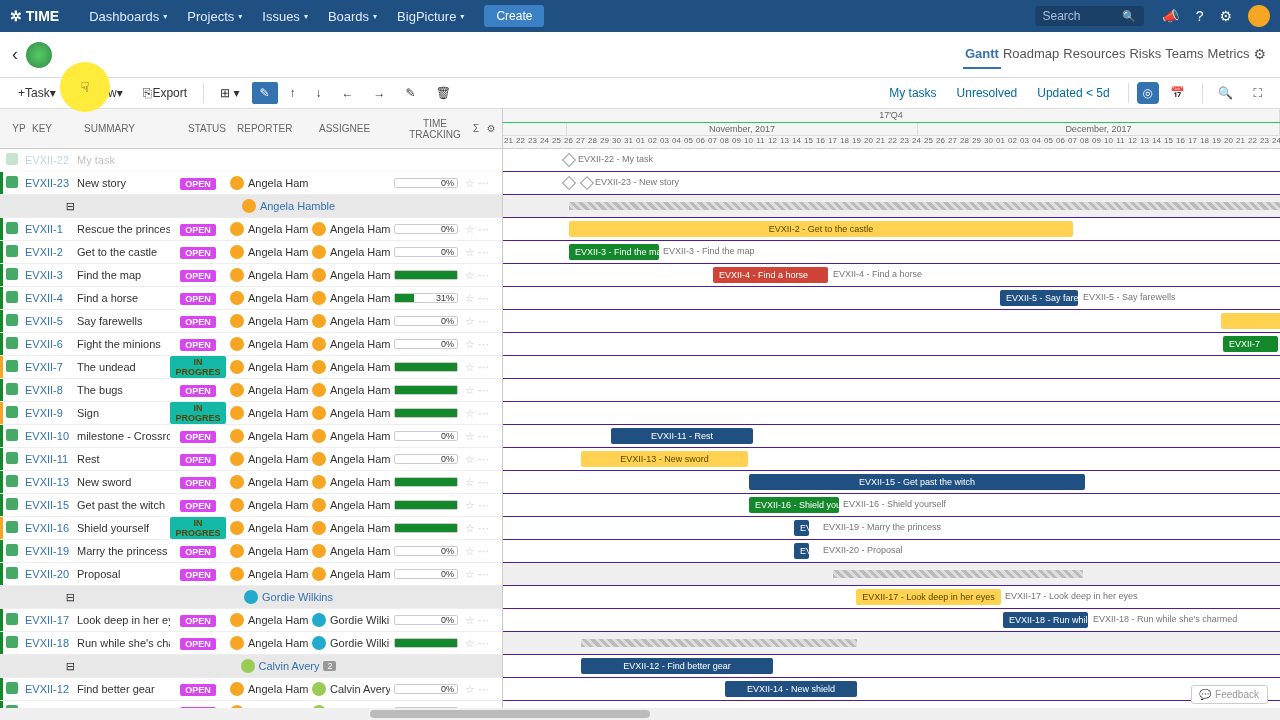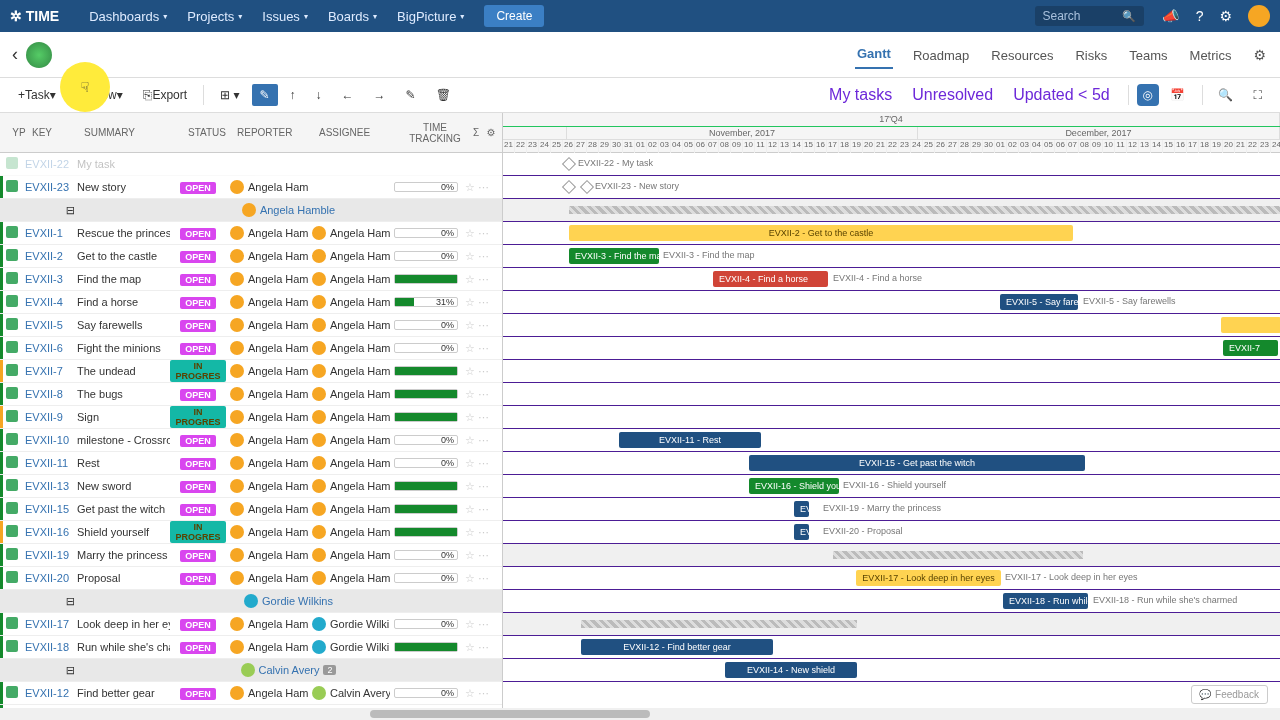--- a/index.html
+++ b/index.html
@@ -18,34 +18,34 @@
 .search-box input::placeholder { color: #a8c0dc; }
 .nav-icon { padding: 0 8px; cursor: pointer; font-size: 14px; }
 .avatar-top { width: 22px; height: 22px; border-radius: 50%; background: #f6a623; display: flex; align-items: center; justify-content: center; margin-left: 8px; }
 
 
 .project-header { display: flex; align-items: center; padding: 8px 12px; border-bottom: 1px solid #ddd; }
 .back-arrow { font-size: 18px; margin-right: 8px; cursor: pointer; }
 .project-icon { width: 26px; height: 26px; border-radius: 50%; background: #888; margin-right: 8px; background: radial-gradient(#5c6, #384); }
 .project-title { font-size: 20px; font-weight: normal; color: #333; }
 .project-spacer { flex: 1; }
-.tabs { display: flex; gap: 18px; align-items: flex-end; }
+.tabs { display: flex; align-items: flex-start; }
 .tab { font-size: 13px; color: #555; padding: 6px 2px; cursor: pointer; }
 .tab.active { color: #3572b0; border-bottom: 2px solid #3572b0; font-weight: bold; }
 .gear-tab { font-size: 14px; }
 
 
 .toolbar { display: flex; align-items: center; padding: 4px 10px; border-bottom: 1px solid #ddd; gap: 4px; }
 .tb-btn { padding: 4px 8px; font-size: 12px; color: #333; cursor: pointer; display: flex; align-items: center; border-radius: 2px; }
 .tb-btn.filled { background: #3572b0; color: #fff; }
 .tb-btn.circle { background: #3572b0; border-radius: 4px; color: #fff; width: 22px; height: 22px; justify-content: center; }
 .tb-icon { font-size: 11px; }
 .tb-sep { width: 1px; height: 20px; background: #ddd; margin: 0 4px; }
 .tb-spacer { flex: 1; }
-.tb-link { color: #6d28d9; font-size: 16px; padding: 4px 10px; cursor: pointer; }
+.tb-link { color: #0369a1; font-size: 12px; padding: 4px 10px; cursor: pointer; }
 
 
 .highlight-circle { position: absolute; top: 62px; left: 60px; width: 50px; height: 50px; background: #ffeb3b; border-radius: 50%; z-index: 100; display: flex; align-items: center; justify-content: center; }
 
 
 .main { display: flex; height: calc(720px - 32px - 44px - 34px); }
 .grid-side { width: 503px; border-right: 1px solid #ccc; overflow: hidden; }
 .gantt-side { flex: 1; overflow: hidden; position: relative; }
 
 
@@ -677,21 +677,24 @@
         <div class="gantt-row">
           <div class="gantt-bar bar-yellow" style="left: 718px; width: 60px;"></div>
         </div>
         <div class="gantt-row">
           <div class="gantt-bar bar-green" style="left: 720px; width: 55px;">EVXII-7</div>
         </div>
         <div class="gantt-row"></div>
         <div class="gantt-row"></div>
         <div class="gantt-row"></div>
         <div class="gantt-row">
-          <div class="gantt-bar bar-blue" style="left: 116px; width: 142px; justify-content: center;">EVXII-11 - Rest</div>
+          <div class="gantt-bar bar-blue" style="left: 108px; width: 142px; justify-content: center;">EVXII-11 - Rest</div>
+        </div>
+        <div class="gantt-row">
+          <div class="gantt-bar bar-yellow" style="left: 78px; width: 167px;">EVXII-13 - New sword</div>
         </div>
         <div class="gantt-row">
           <div class="gantt-bar bar-blue" style="left: 246px; width: 336px; justify-content: center;">EVXII-15 - Get past the witch</div>
         </div>
         <div class="gantt-row">
           <div class="gantt-bar bar-green" style="left: 246px; width: 90px;">EVXII-16 - Shield yours</div>
           <div class="bar-label-after" style="left: 340px;">EVXII-16 - Shield yourself</div>
         </div>
         <div class="gantt-row">
           <div class="gantt-bar bar-blue" style="left: 291px; width: 15px;">EV</div>

